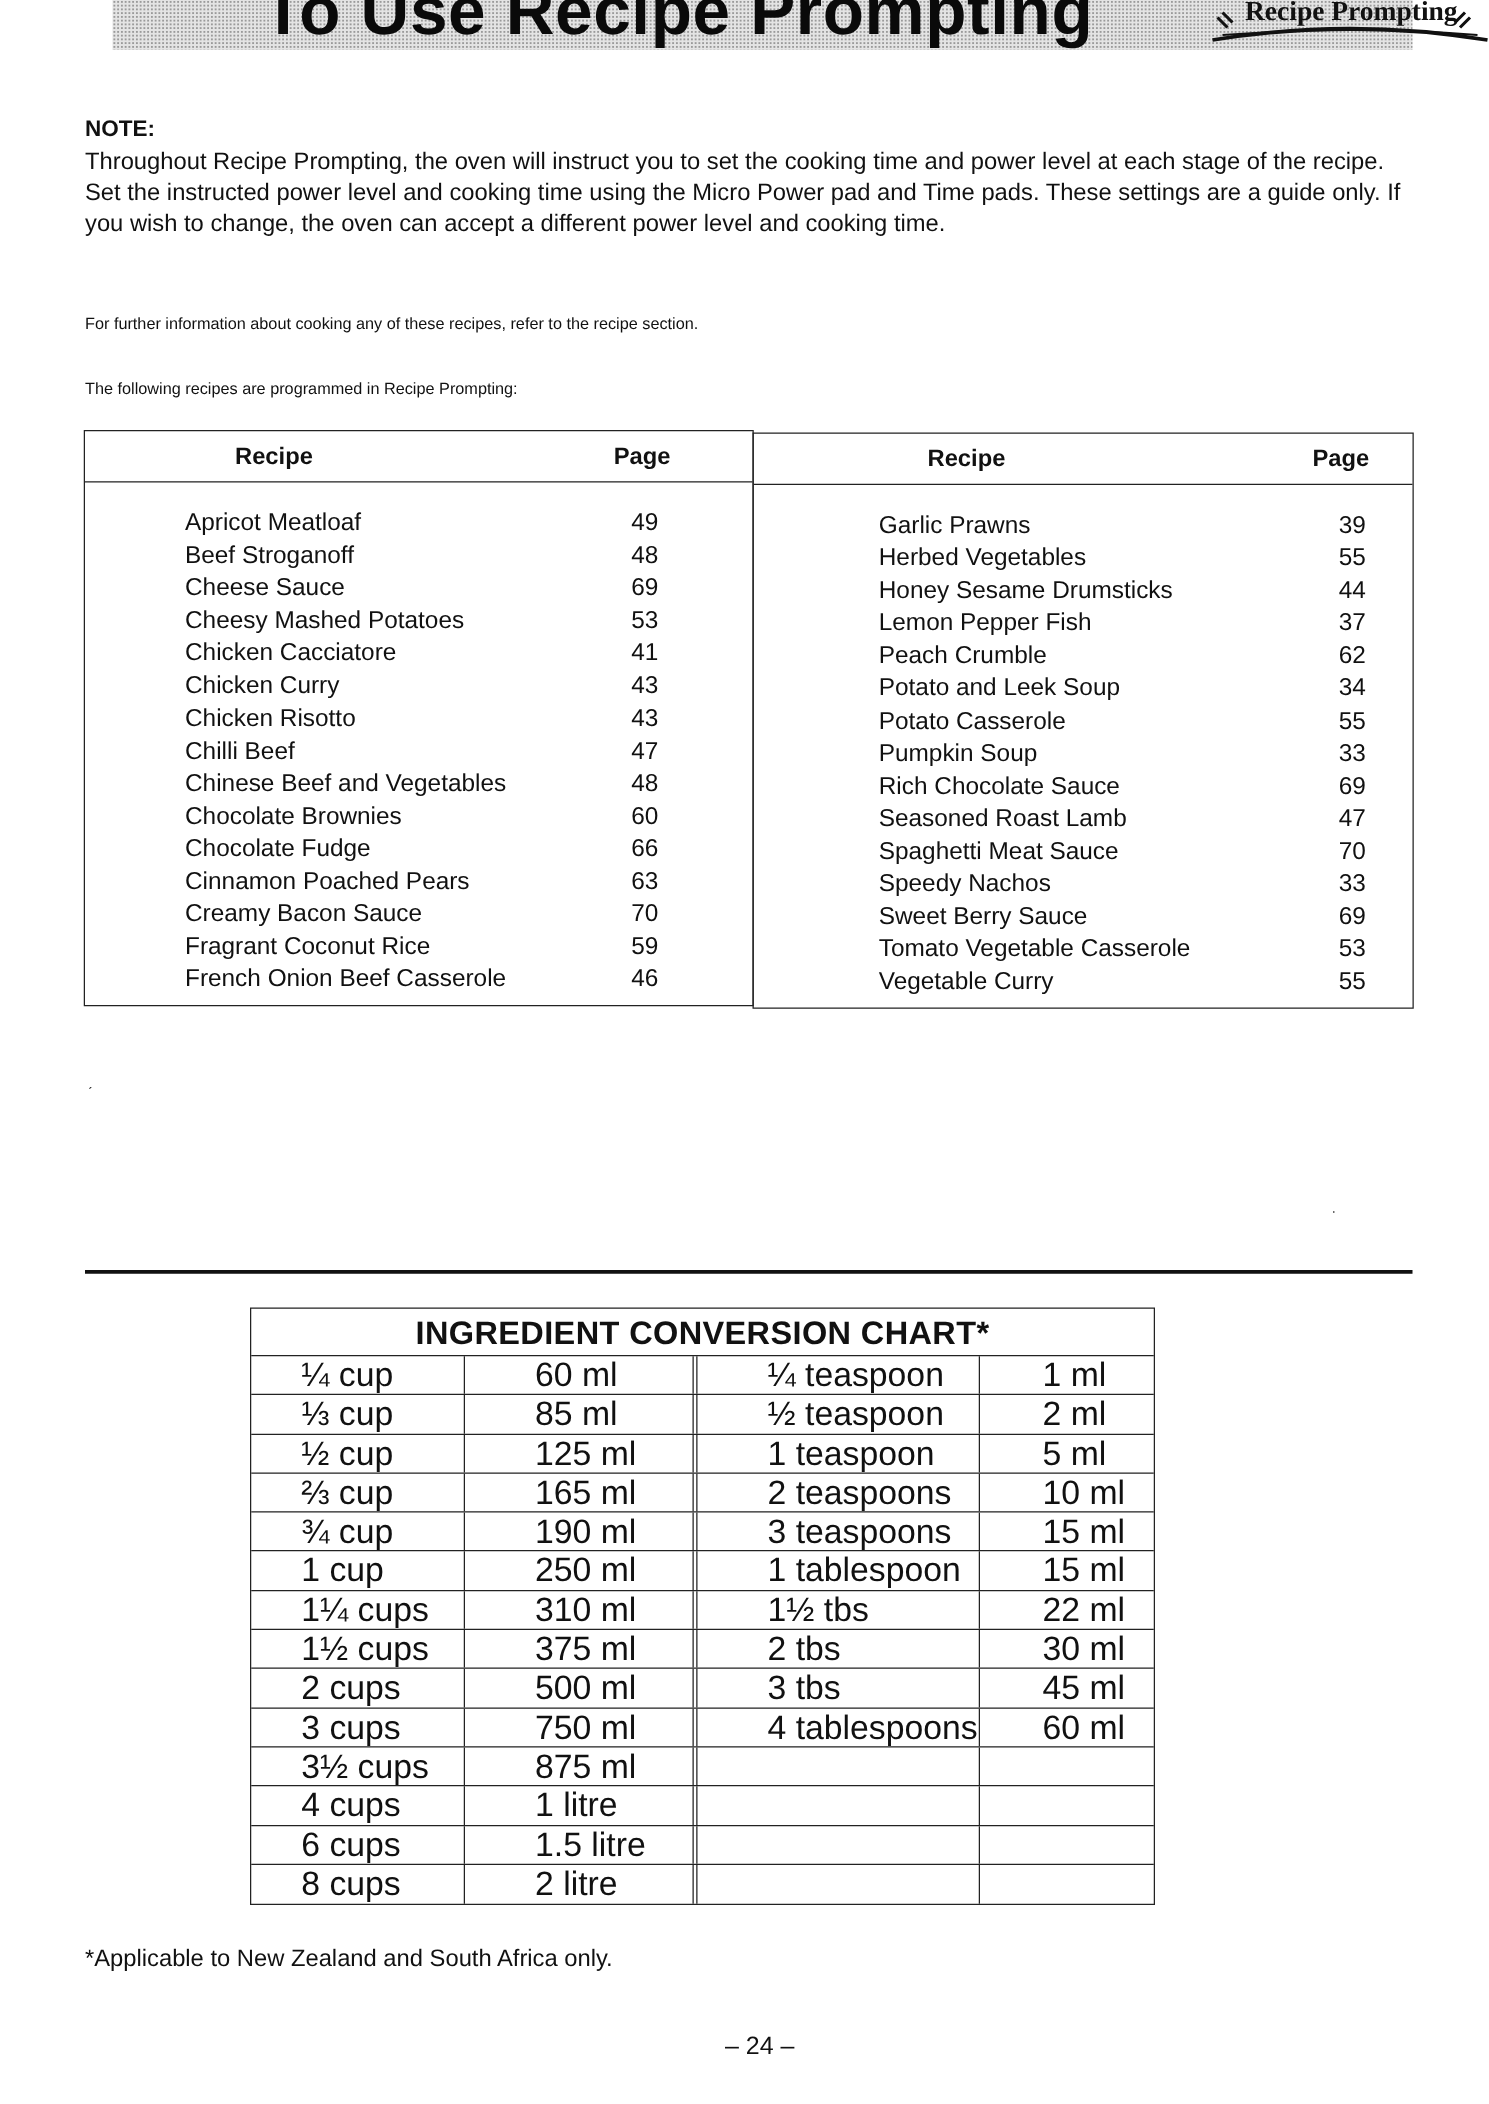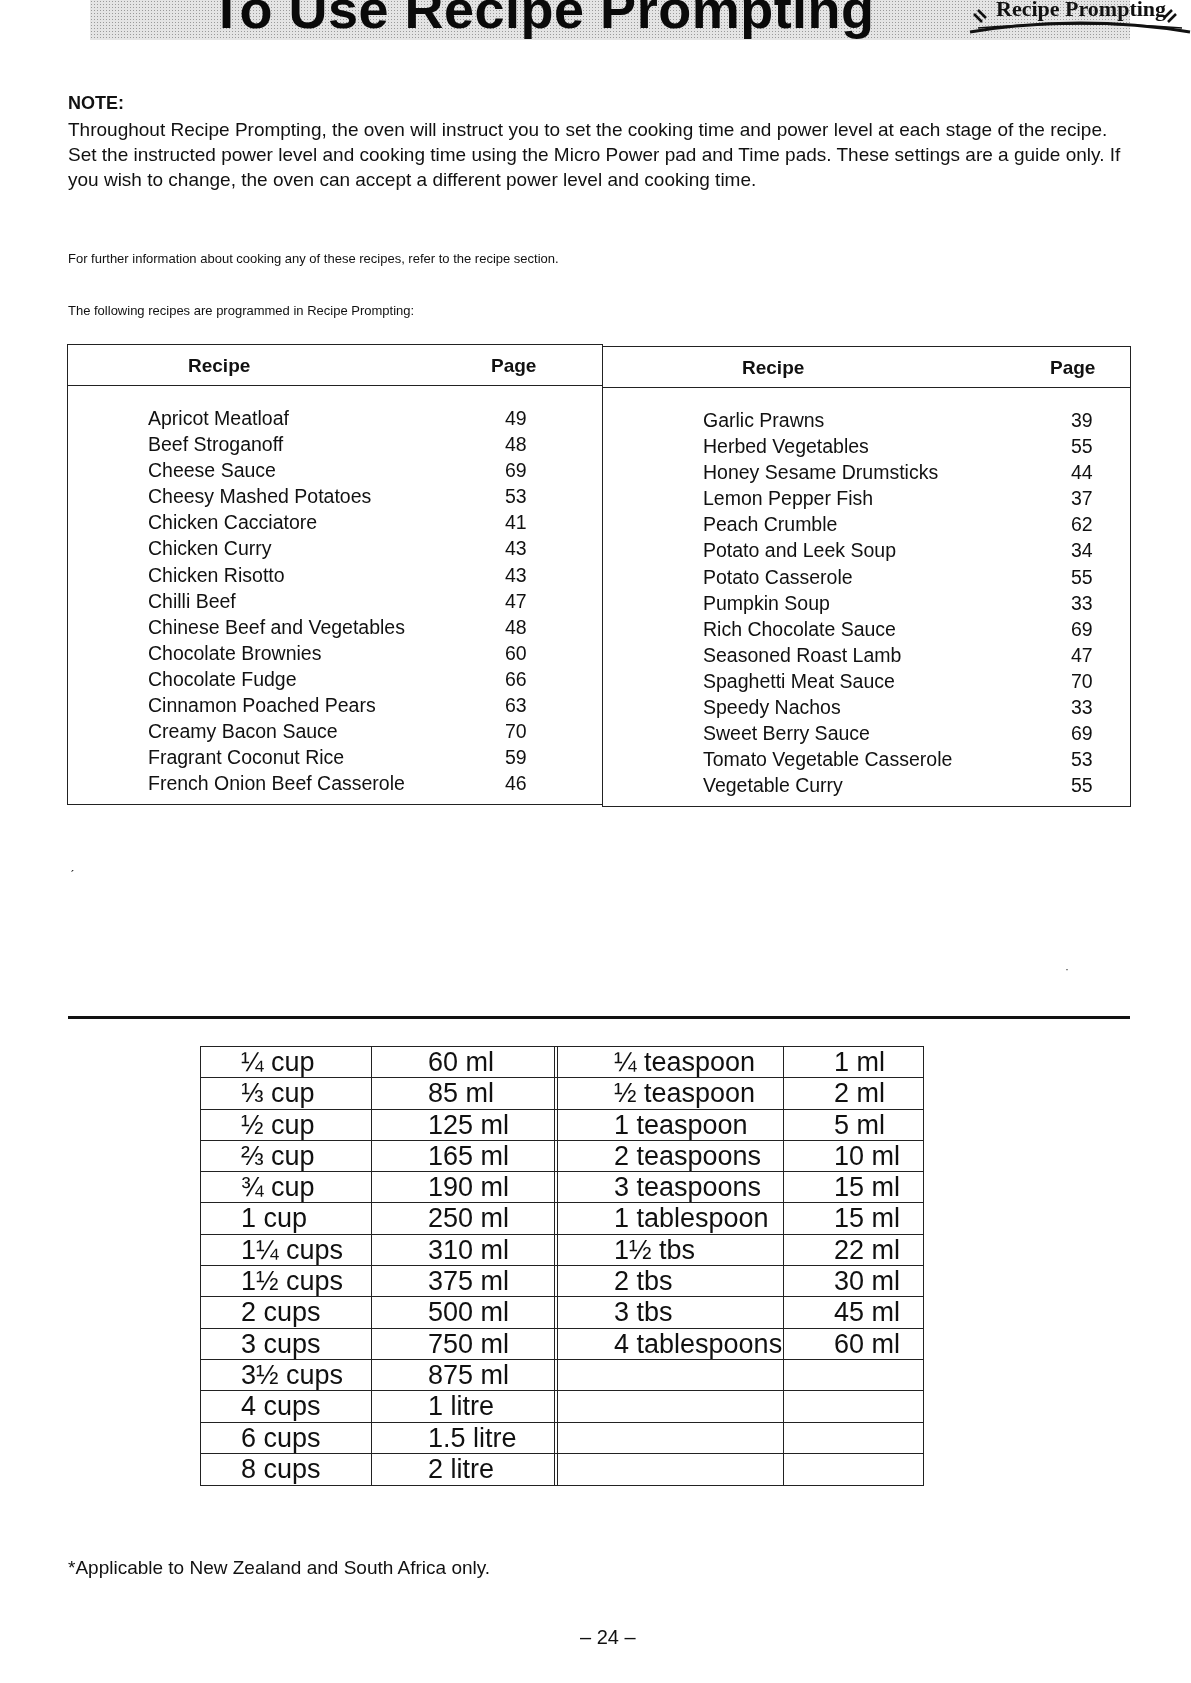--- a/index.html
+++ b/index.html
@@ -260,20 +260,21 @@
       </div>
   </div>
 </div>
 
 <div class="stray-mark" style="left:70px; top:858px;">ˏ</div>
 <div class="stray-mark" style="left:1065px; top:962px;">·</div>
 
 <div class="hrule"></div>
 
 <div class="conv">
+  <div class="conv-title">INGREDIENT CONVERSION CHART*</div>
   <div id="conv-rows">
       <div class="conv-row">
         <div class="conv-cell c1">¼ cup</div>
         <div class="conv-cell c2">60 ml</div>
         <div class="conv-cell c3">¼ teaspoon</div>
         <div class="conv-cell c4">1 ml</div>
       </div>
       <div class="conv-row">
         <div class="conv-cell c1">⅓ cup</div>
         <div class="conv-cell c2">85 ml</div>

